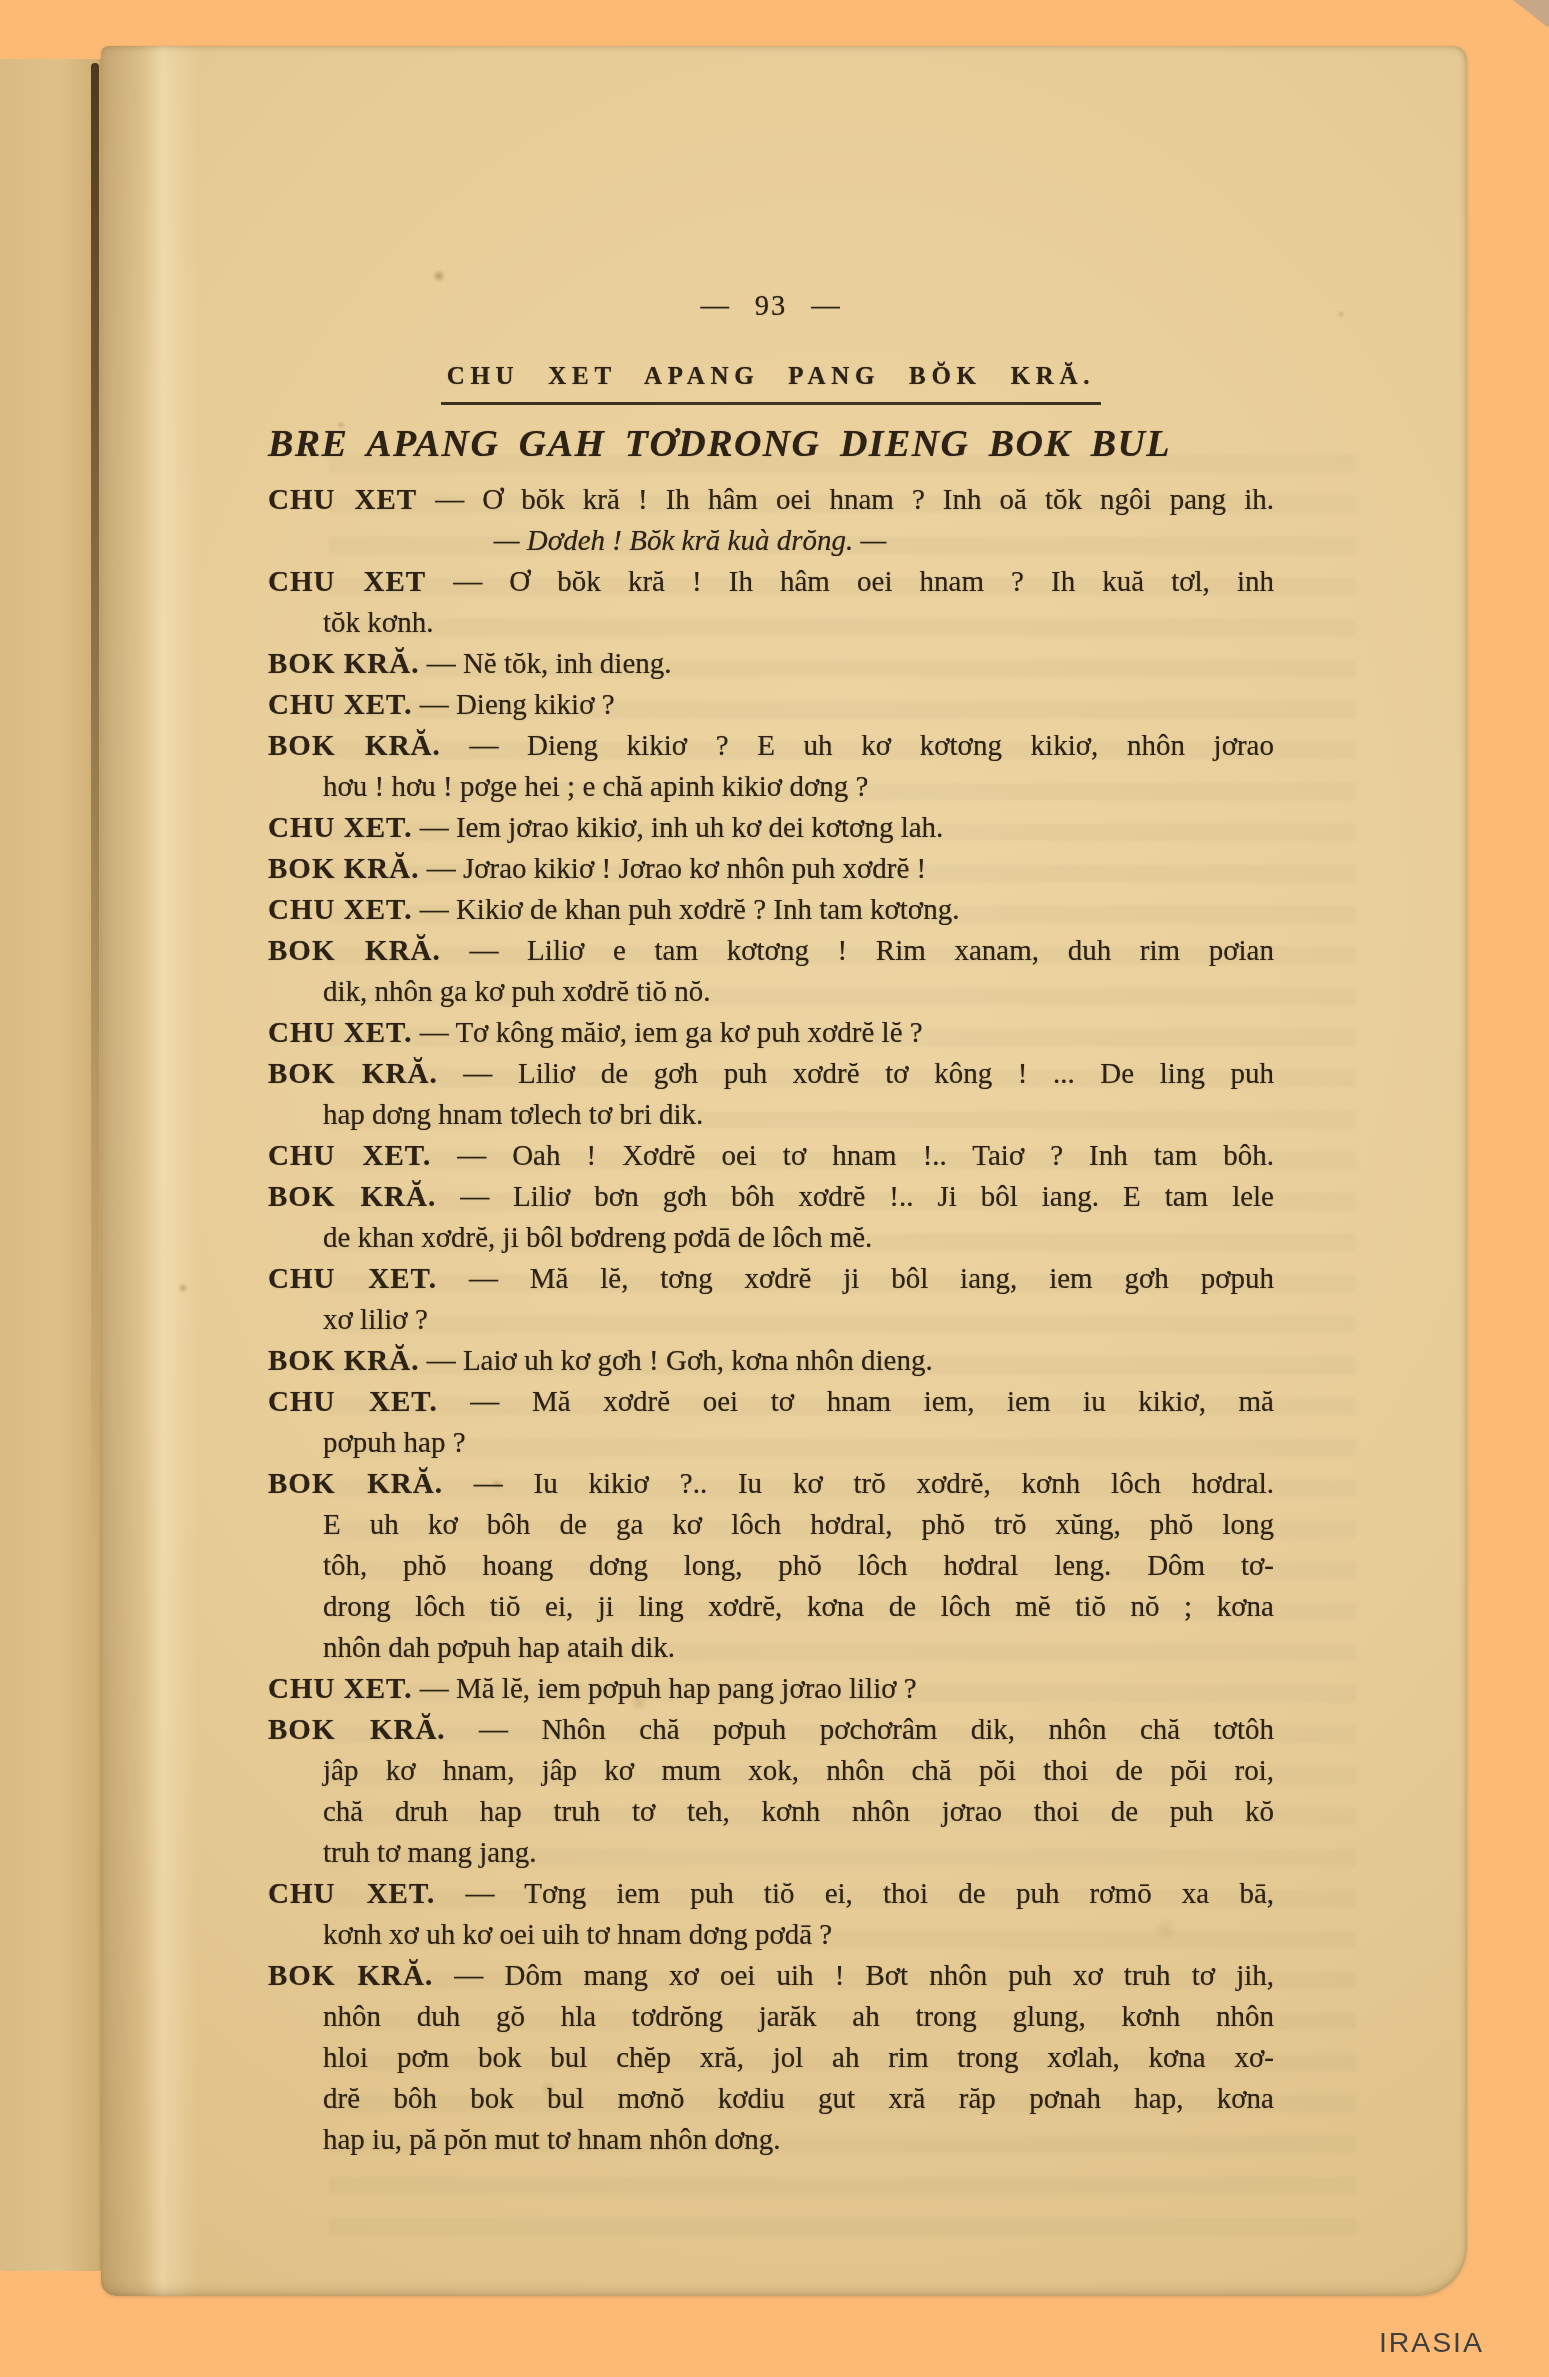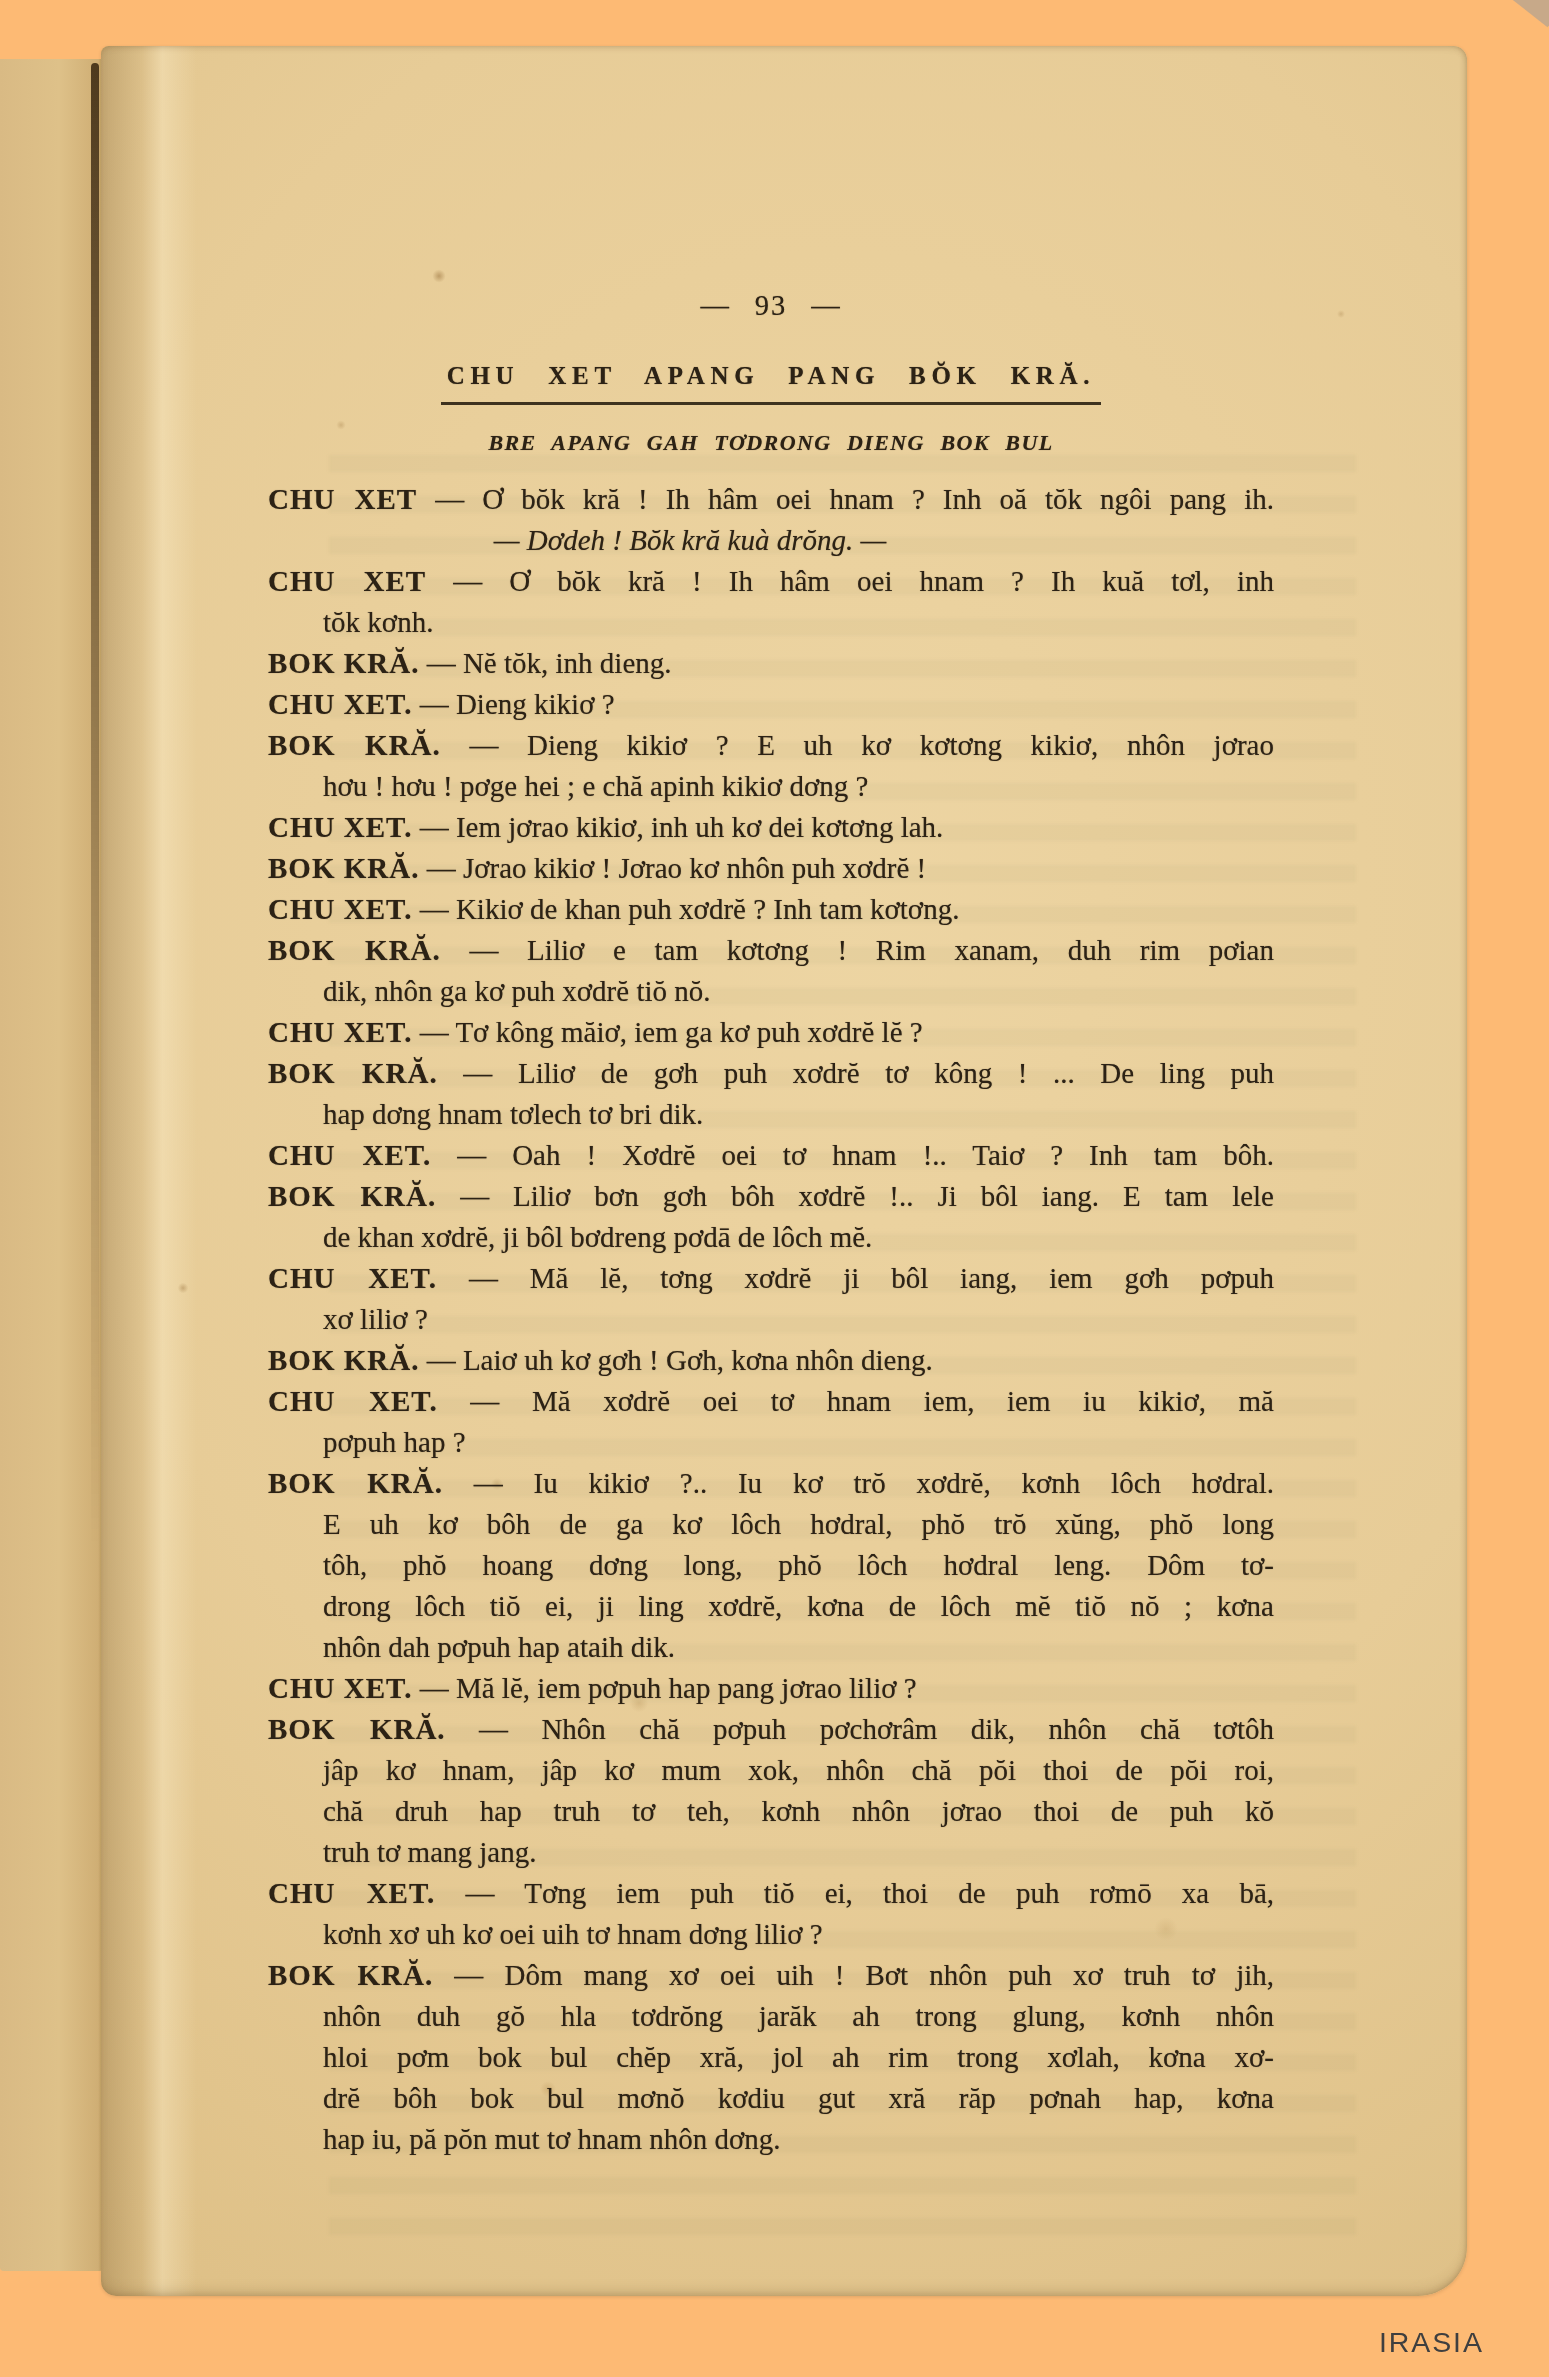--- a/index.html
+++ b/index.html
@@ -50,21 +50,21 @@
 
   .pageno{text-align:center;font-size:28.5px;letter-spacing:1.9px;word-spacing:15px;
        margin:0 0 32px 0;line-height:42px;
        text-shadow:0 0 1px rgba(44,34,21,.55);}
 
   .titlewrap{text-align:center;margin:0 0 17px 0;}
   .title{display:inline-block;font-size:25px;font-weight:700;letter-spacing:5.7px;
        word-spacing:17px;padding:0 5.7px 8.6px 5.7px;border-bottom:3.8px solid rgba(38,28,14,.88);
        text-shadow:0 0 1px rgba(44,34,21,.6);line-height:34px;}
 
-  .subtitle{text-align:center;font-weight:700;font-style:italic;font-size:22px;
+  .subtitle{font-weight:700;font-style:italic;font-size:38px;
        letter-spacing:1.4px;word-spacing:8.6px;margin:0 0 15px 0;line-height:42px;
        text-shadow:0 0 1px rgba(44,34,21,.55);}
 
   .dialogue{font-size:29px;text-shadow:0 0 1px rgba(44,34,21,.5);}
   .entry{margin:0;}
   .entry .line{line-height:41px;text-align:justify;}
   .entry .line.just{text-align-last:justify;}
   .entry .line.cont{padding-left:55px;}
   .entry.center{line-height:41px;text-align:center;font-style:italic;
        padding-right:162px;}
@@ -160,21 +160,21 @@
           <div class="line"><span class="speaker">CHU XET.</span> — Mă lĕ, iem pơpuh hap pang jơrao liliơ ?</div>
         </div>
         <div class="entry">
           <div class="line just"><span class="speaker">BOK KRĂ.</span> — Nhôn chă pơpuh pơchơrâm dik, nhôn chă tơtôh</div>
           <div class="line cont just">jâp kơ hnam, jâp kơ mum xok, nhôn chă pŏi thoi de pŏi roi,</div>
           <div class="line cont just">chă druh hap truh tơ teh, kơnh nhôn jơrao thoi de puh kŏ</div>
           <div class="line cont">truh tơ mang jang.</div>
         </div>
         <div class="entry">
           <div class="line just"><span class="speaker">CHU XET.</span> — Tơng iem puh tiŏ ei, thoi de puh rơmō xa bā,</div>
-          <div class="line cont">kơnh xơ uh kơ oei uih tơ hnam dơng liliơ ?</div>
+          <div class="line cont">kơnh xơ uh kơ oei uih tơ hnam dơng pơdā ?</div>
         </div>
         <div class="entry">
           <div class="line just"><span class="speaker">BOK KRĂ.</span> — Dôm mang xơ oei uih ! Bơt nhôn puh xơ truh tơ jih,</div>
           <div class="line cont just">nhôn duh gŏ hla tơdrŏng jarăk ah trong glung, kơnh nhôn</div>
           <div class="line cont just">hloi pơm bok bul chĕp xră, jol ah rim trong xơlah, kơna xơ-</div>
           <div class="line cont just">drĕ bôh bok bul mơnŏ kơdiu gut xră răp pơnah hap, kơna</div>
           <div class="line cont">hap iu, pă pŏn mut tơ hnam nhôn dơng.</div>
         </div>
       </div>
   </div>

